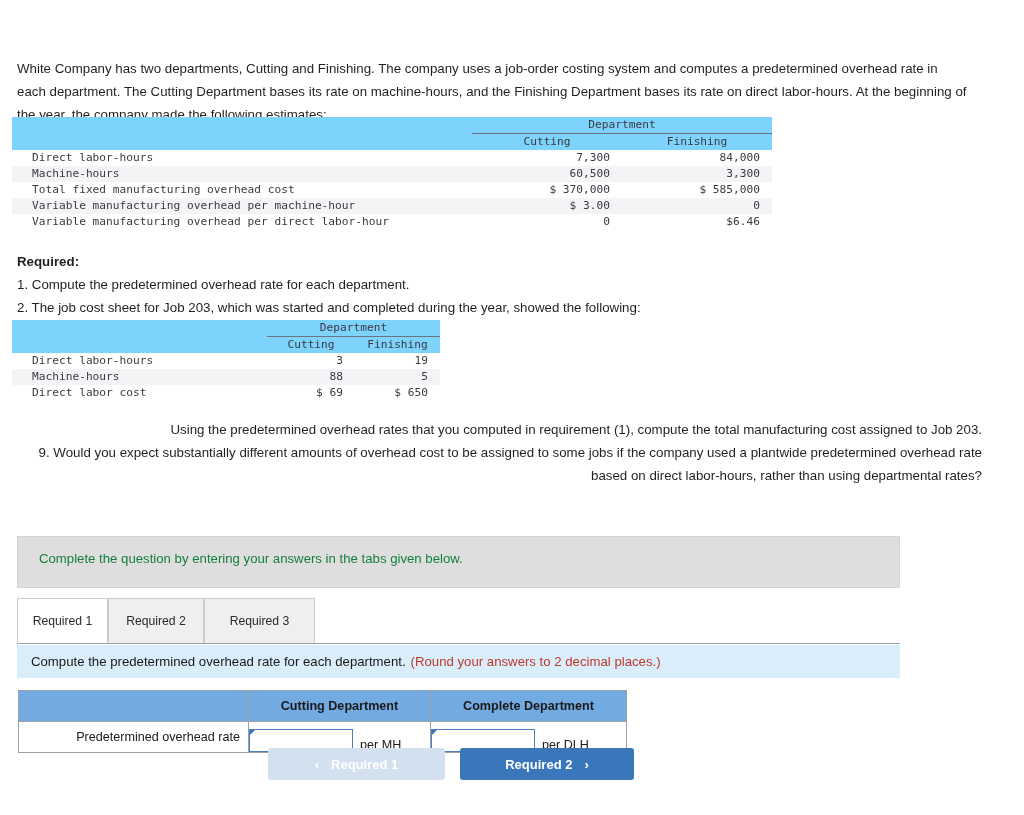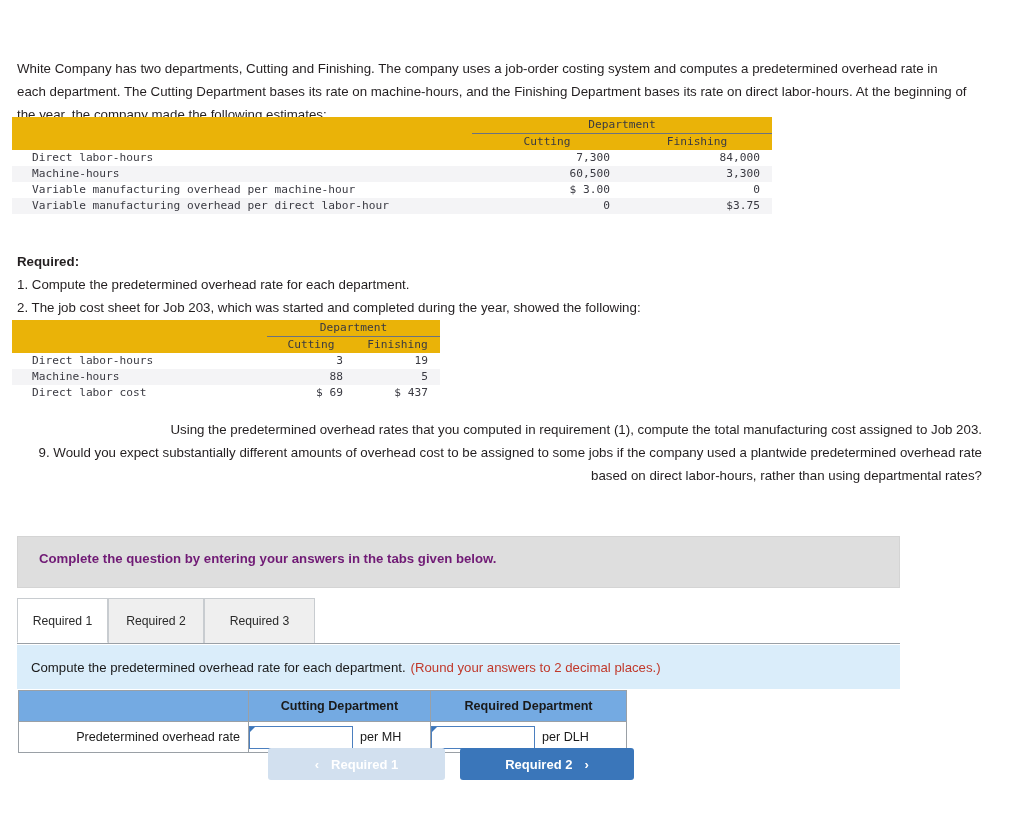--- a/index.html
+++ b/index.html
@@ -35,21 +35,21 @@
     table-layout: fixed;
   }
   #estimates-table { left: 12px; top: 117px; width: 760px; }
   #jobcost-table   { left: 12px; top: 320px; width: 428px; }
 
   .data-table td, .data-table th {
     padding: 1px 4px 2px 4px;
     font-weight: normal;
     white-space: nowrap;
   }
-  .data-table tr.band td { background: #eab308; }
+  .data-table tr.band td { background: #7dd3fc; }
   .data-table tr.band td.dept-group {
     text-align: center;
     border-bottom: 1px solid #6b7280;
   }
   .data-table tr.band td.sub { text-align: center; }
   .data-table tbody tr:nth-child(odd) td { background: #ffffff; }
   .data-table tbody tr:nth-child(even) td { background: #f4f4f6; }
   .data-table td.lbl { text-align: left; padding-left: 20px; }
   .data-table td.num { text-align: right; padding-right: 12px; }
 
@@ -58,22 +58,22 @@
     position: absolute;
     left: 17px; top: 536px;
     width: 883px; height: 52px;
     background: #dedede;
     border: 1px solid #d4d4d4;
   }
   #complete-banner .txt {
     position: absolute;
     left: 21px; top: 14px;
     font-size: 13.2px;
-    font-weight: bold;
-    color: #701a75;
+    font-weight: normal;
+    color: #15803d;
   }
 
   
   #tab-strip {
     position: absolute;
     left: 17px; top: 598px;
     width: 883px; height: 46px;
     border-bottom: 1px solid #9aa0a6;
   }
   .tab {
@@ -95,21 +95,21 @@
     z-index: 3;
   }
   #tab-0 { left: 0px;   width: 91px; }
   #tab-1 { left: 91px;  width: 96px; }
   #tab-2 { left: 187px; width: 111px; }
 
   
   #blue-instruction {
     position: absolute;
     left: 17px; top: 645px;
-    width: 883px; height: 44px;
+    width: 883px; height: 33px;
     background: #daedfa;
     display: flex;
     align-items: center;
     padding-left: 14px;
     font-size: 13.2px;
     color: #1a1a1a;
   }
   #blue-instruction .round-note { color: #c0392b; margin-left: 5px; }
 
   
@@ -125,21 +125,21 @@
     border: 1px solid #9aa0a6;
     height: 24px;
     padding: 8px;
     font-weight: normal;
     vertical-align: middle;
   }
   #answer-table thead th { background: #74aae2; font-weight: bold; text-align: center; }
   #answer-table thead th.blank { background: #74aae2; }
   #answer-table td.rowlbl { text-align: right; padding-left: 8px; background: #ffffff; }
   #answer-table td.entry { background: #ffffff; padding: 0; }
-  .entry-wrap { display: flex; align-items: center; height: 100%; }
+  .entry-wrap { display: flex; align-items: flex-end; height: 100%; }
   .entry-box {
     position: relative;
     width: 104px; height: 23px;
     border: 1px solid #4b7fbf;
     background: #ffffff;
     margin: 0;
   }
   .entry-box::after {
     content: "";
     position: absolute;
@@ -203,28 +203,33 @@
         <td class="lbl">Direct labor-hours</td>
         <td class="num">7,300</td>
         <td class="num">84,000</td>
       </tr>
       <tr>
         <td class="lbl">Machine-hours</td>
         <td class="num">60,500</td>
         <td class="num">3,300</td>
       </tr>
       <tr>
+        <td class="lbl">Total fixed manufacturing overhead cost</td>
+        <td class="num">$ 370,000</td>
+        <td class="num">$ 585,000</td>
+      </tr>
+      <tr>
         <td class="lbl">Variable manufacturing overhead per machine-hour</td>
         <td class="num">$ 3.00</td>
         <td class="num">0</td>
       </tr>
       <tr>
         <td class="lbl">Variable manufacturing overhead per direct labor-hour</td>
         <td class="num">0</td>
-        <td class="num">$3.75</td>
+        <td class="num">$6.46</td>
       </tr>
     </tbody>
   </table>
 
   <div class="prose" id="required-block">
     <div class="req-head">Required:</div>
     <div>1. Compute the predetermined overhead rate for each department.</div>
     <div>2. The job cost sheet for Job 203, which was started and completed during the year, showed the following:</div>
   </div>
 
@@ -252,21 +257,21 @@
         <td class="num">19</td>
       </tr>
       <tr>
         <td class="lbl">Machine-hours</td>
         <td class="num">88</td>
         <td class="num">5</td>
       </tr>
       <tr>
         <td class="lbl">Direct labor cost</td>
         <td class="num">$ 69</td>
-        <td class="num">$ 437</td>
+        <td class="num">$ 650</td>
       </tr>
     </tbody>
   </table>
 
   <div class="prose" id="mid-para">
     <span>Using the predetermined overhead rates that you computed in requirement (1), compute the total manufacturing cost assigned to Job 203.</span>
     <div>9. Would you expect substantially different amounts of overhead cost to be assigned to some jobs if the company used a plantwide predetermined overhead rate based on direct labor-hours, rather than using departmental rates?</div>
   </div>
 
   <div id="complete-banner">
@@ -293,21 +298,21 @@
   <table id="answer-table">
     <colgroup>
         <col style="width:230px">
         <col style="width:182px">
         <col style="width:196px">
       </colgroup>
     <thead>
       <tr>
         <th class="blank"></th>
         <th>Cutting Department</th>
-        <th>Required Department</th>
+        <th>Complete Department</th>
       </tr>
     </thead>
     <tbody>
       <tr>
         <td class="rowlbl">Predetermined overhead rate</td>
         <td class="entry">
           <div class="entry-wrap">
             <div class="entry-box"></div>
             <span class="entry-unit">per MH</span>
           </div>

